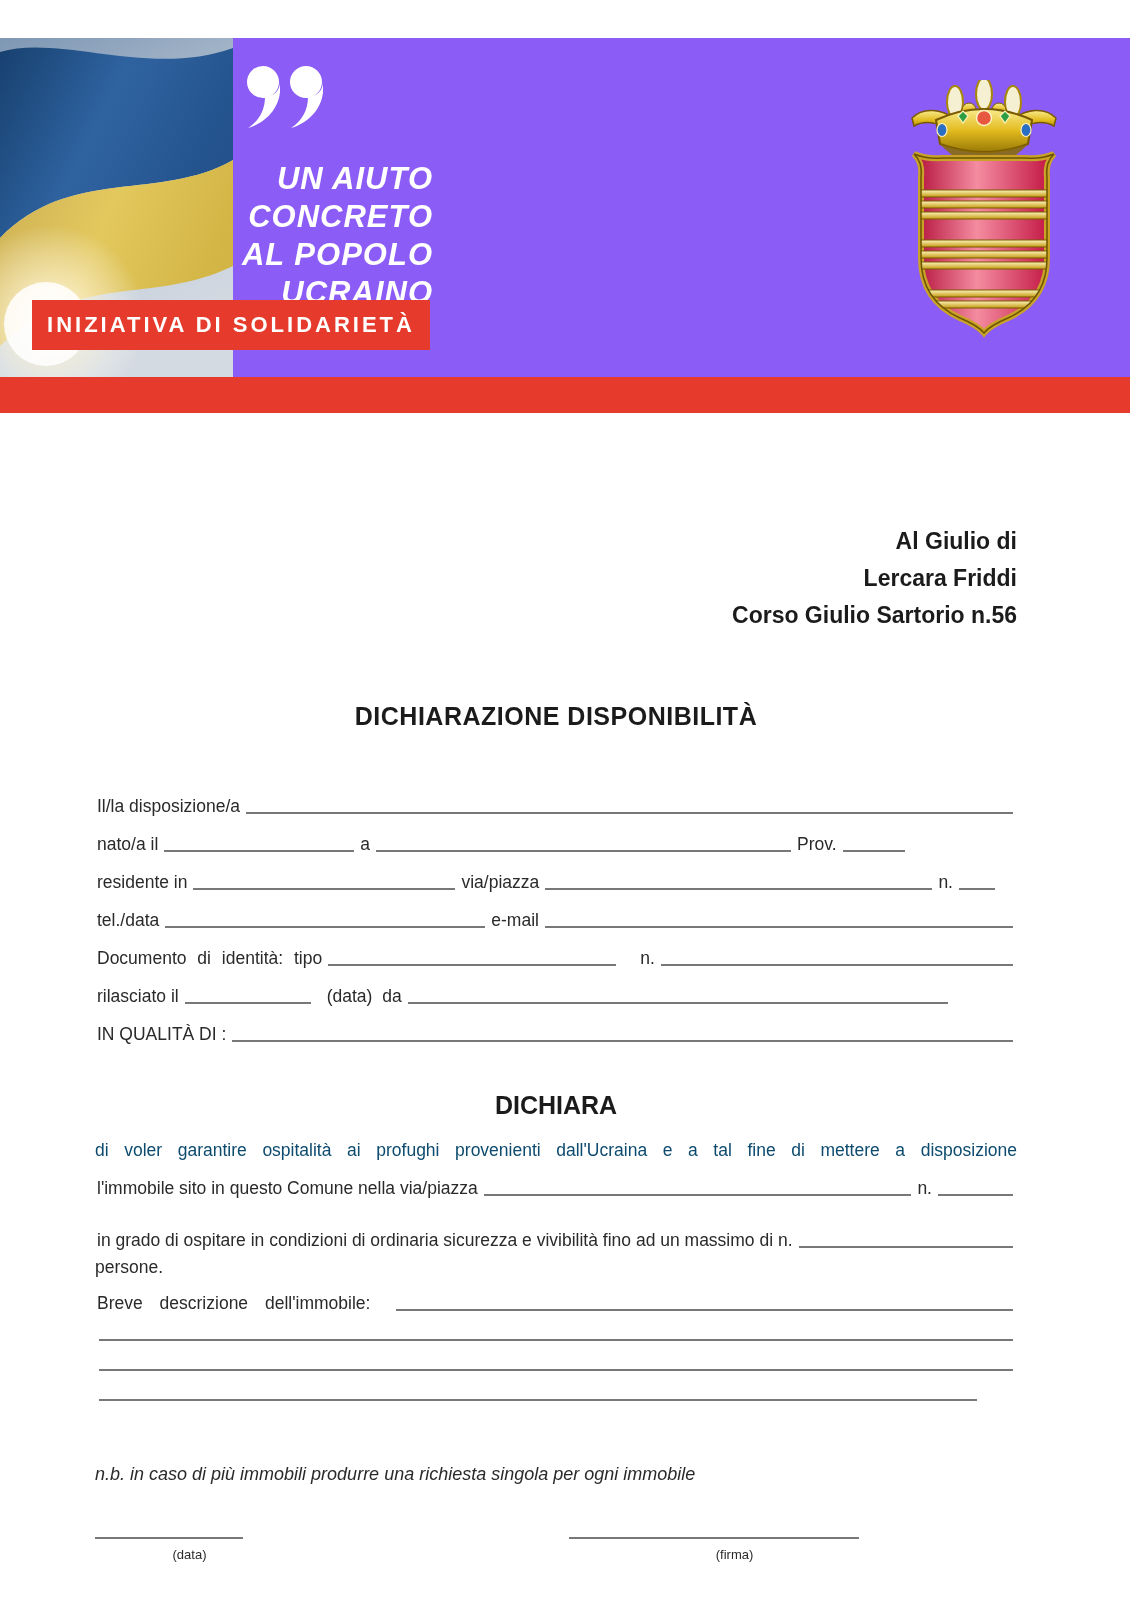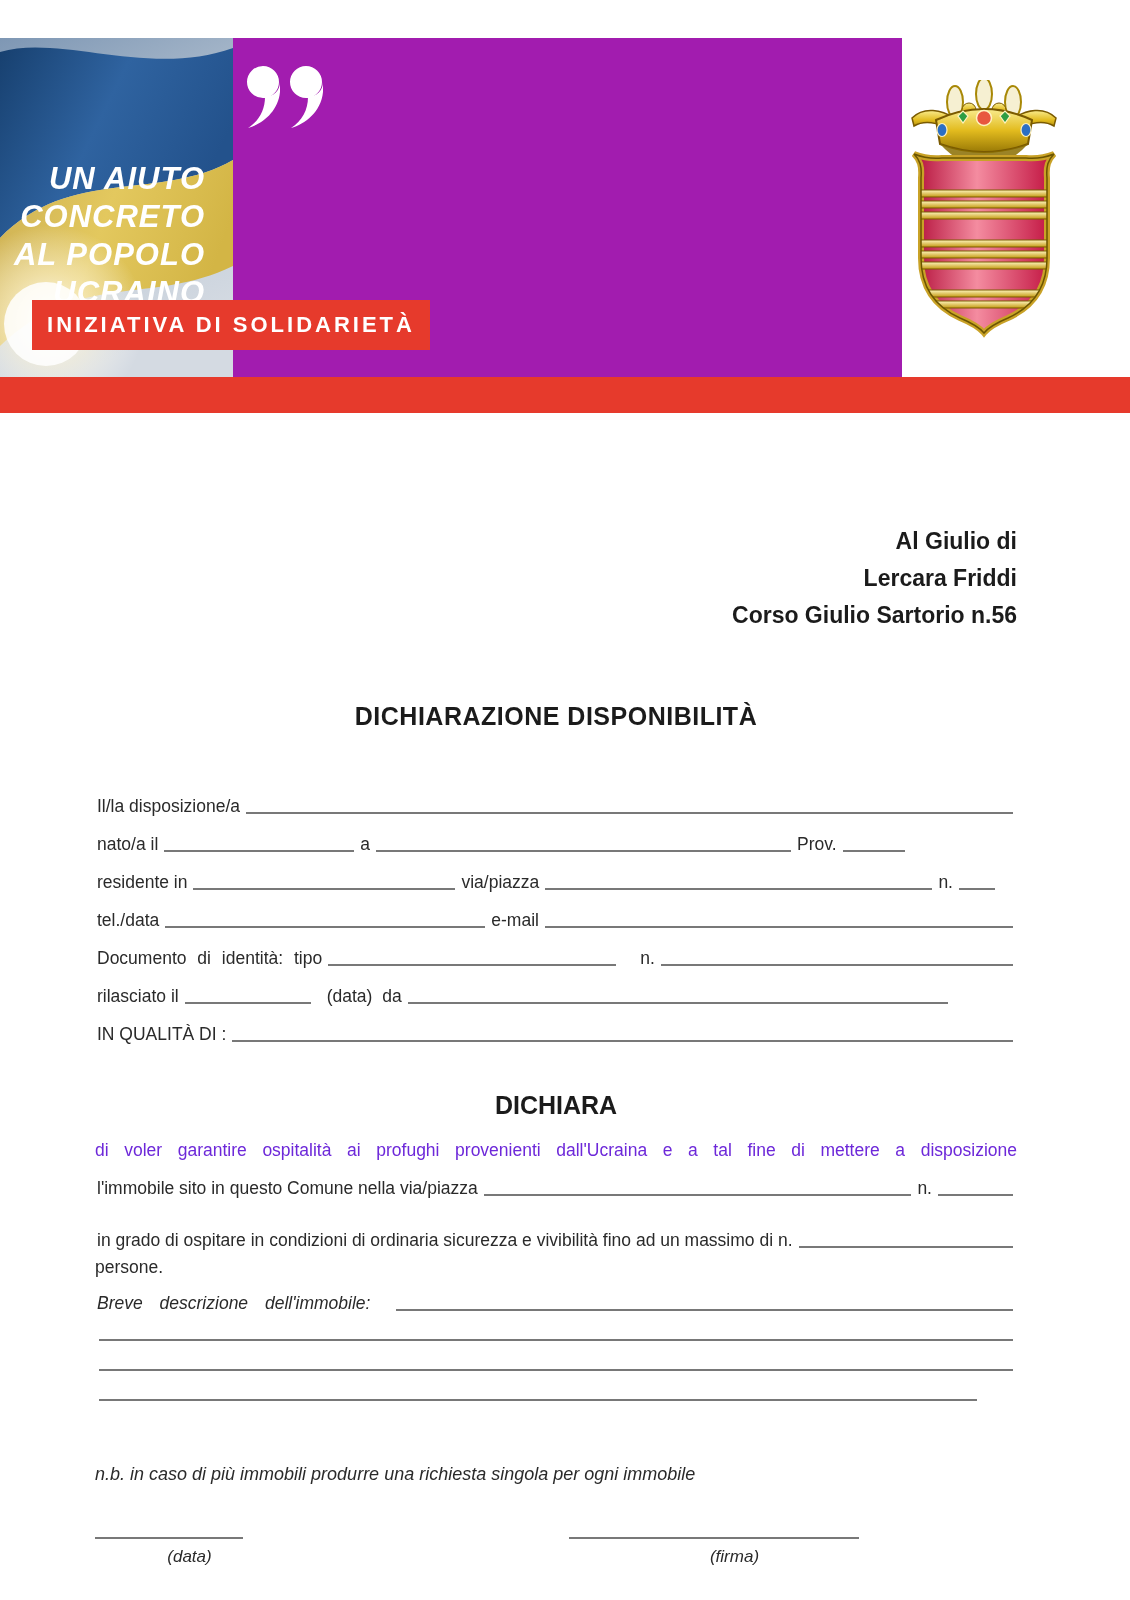--- a/index.html
+++ b/index.html
@@ -6,22 +6,22 @@
   .page{
     position:relative;
     width:1130px;height:1600px;
     background:#ffffff;
     font-family:"Liberation Sans", sans-serif;
     color:#232323;
     overflow:hidden;
   }
   
   .banner{
-    position:absolute;left:0;top:38px;width:902px;height:339px;
-    background:#a21caf;
+    position:absolute;left:0;top:38px;width:1130px;height:339px;
+    background:#8b5cf6;
   }
   .flag-photo{position:absolute;left:0;top:0;width:233px;height:339px;}
   .quote-icon{position:absolute;left:246px;top:28px;width:80px;height:66px;}
   .headline{
     position:absolute;right:697px;top:122px;width:260px;
     text-align:right;color:#ffffff;
     font-weight:bold;font-style:italic;
     font-size:31px;line-height:38px;letter-spacing:1px;
     white-space:nowrap;
   }
@@ -46,32 +46,32 @@
   }
   .form-section{margin-top:48px;}
   .form-row{display:flex;align-items:flex-end;height:38px;font-size:17.5px;color:#2a2a2a;}
   .form-row .lbl{white-space:pre;padding:0 2px;}
   .form-row .fline{border-bottom:2px solid #787878;margin:0 4px 3px 4px;height:10px;}
   .dichiara-heading{
     margin-top:46px;text-align:center;
     font-weight:bold;font-size:25px;color:#1b1b1b;
   }
   .para-justify{
-    margin-top:20px;font-size:17.5px;color:#6d28d9;
+    margin-top:20px;font-size:17.5px;color:#0c4a6e;
     text-align:justify;text-align-last:justify;white-space:nowrap;
   }
   .mt14{margin-top:14px;}
   .mt6{margin-top:6px;}
   .plain-line{font-size:17.5px;color:#2a2a2a;margin-top:6px;}
-  .blank-lines .form-row{height:30px;font-style:italic;}
+  .blank-lines .form-row{height:30px;}
   .note-text{margin-top:60px;font-style:italic;font-size:18px;color:#2a2a2a;}
   .signature-row{margin-top:52px;display:flex;align-items:flex-start;}
   .sig-col{display:flex;flex-direction:column;align-items:center;}
   .sig-line{border-bottom:2px solid #787878;height:0;}
-  .sig-label{margin-top:8px;font-style:italic;font-size:17px;color:#2a2a2a;margin-left:41px;}
+  .sig-label{margin-top:8px;font-size:13px;color:#2a2a2a;margin-left:41px;}
   .sig-date{width:148px;}
   .sig-firma{width:290px;margin-left:326px;}
 </style>
 </head>
 <body>
 
 <div class="page">
 
   <div class="banner">
 

